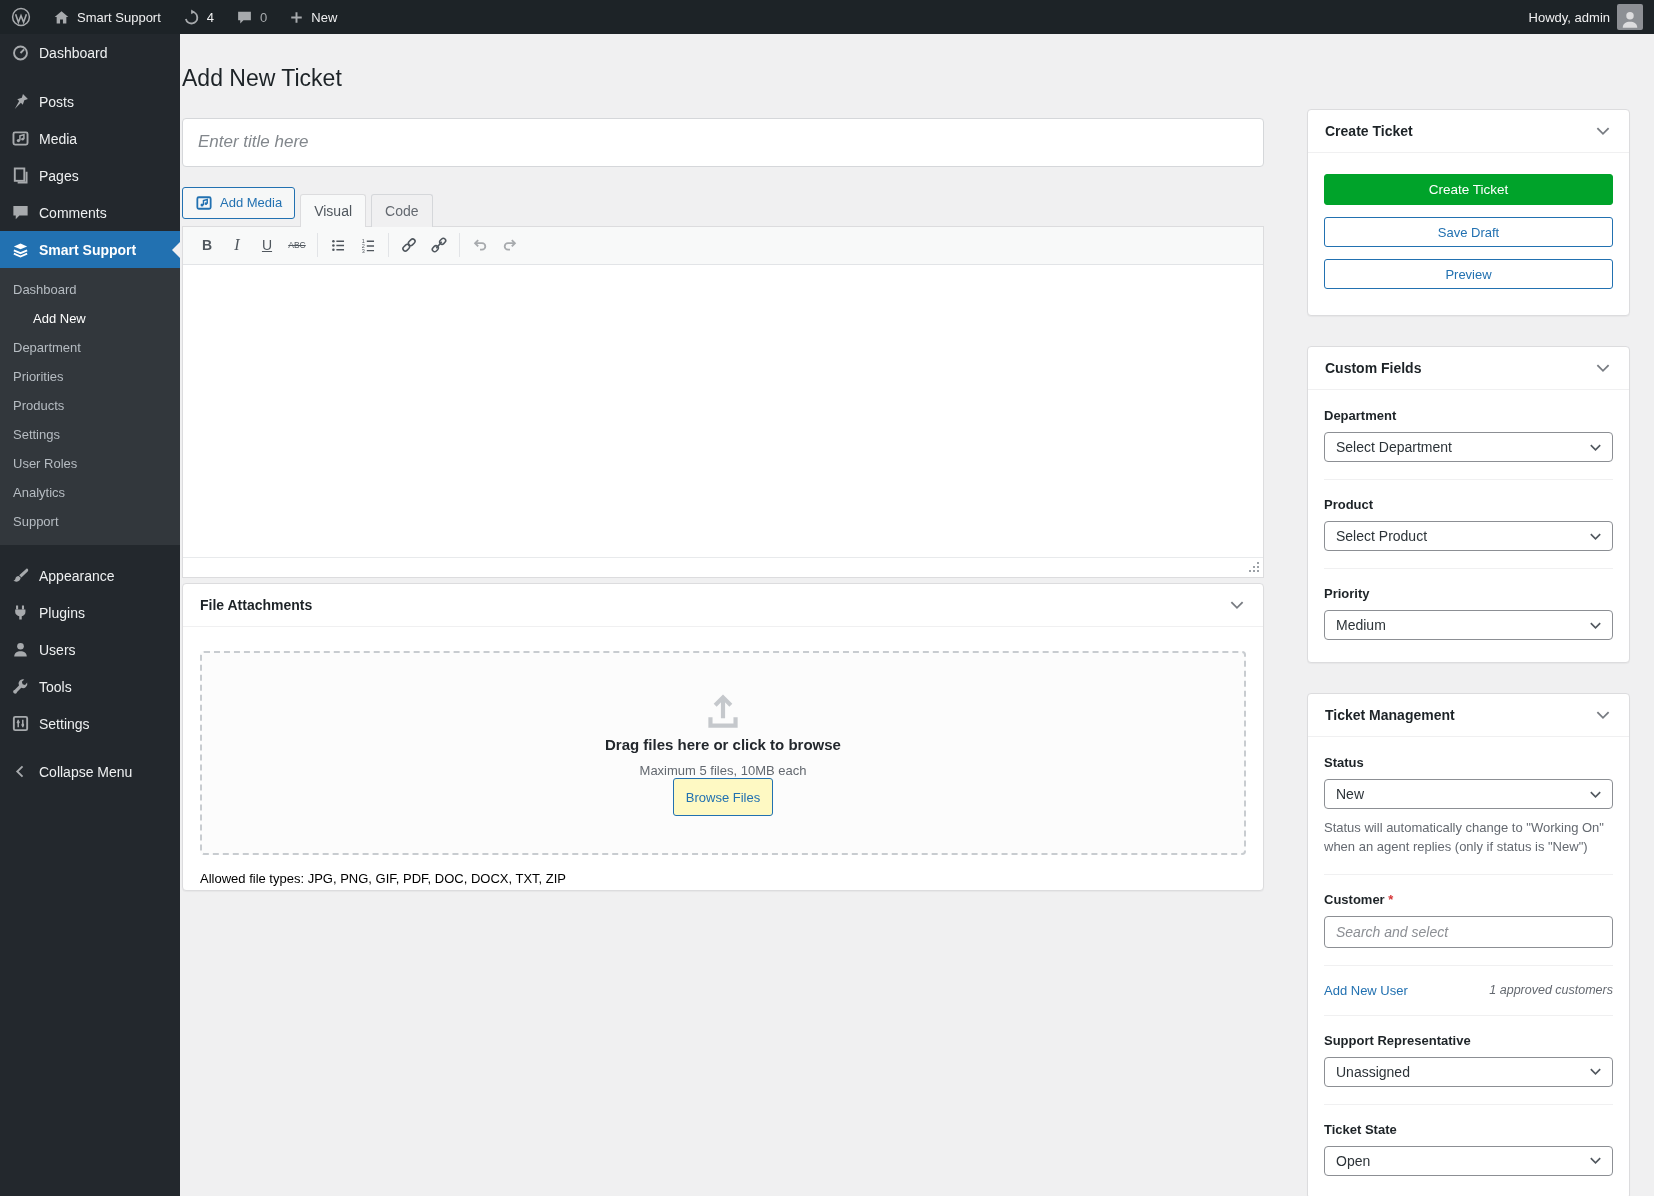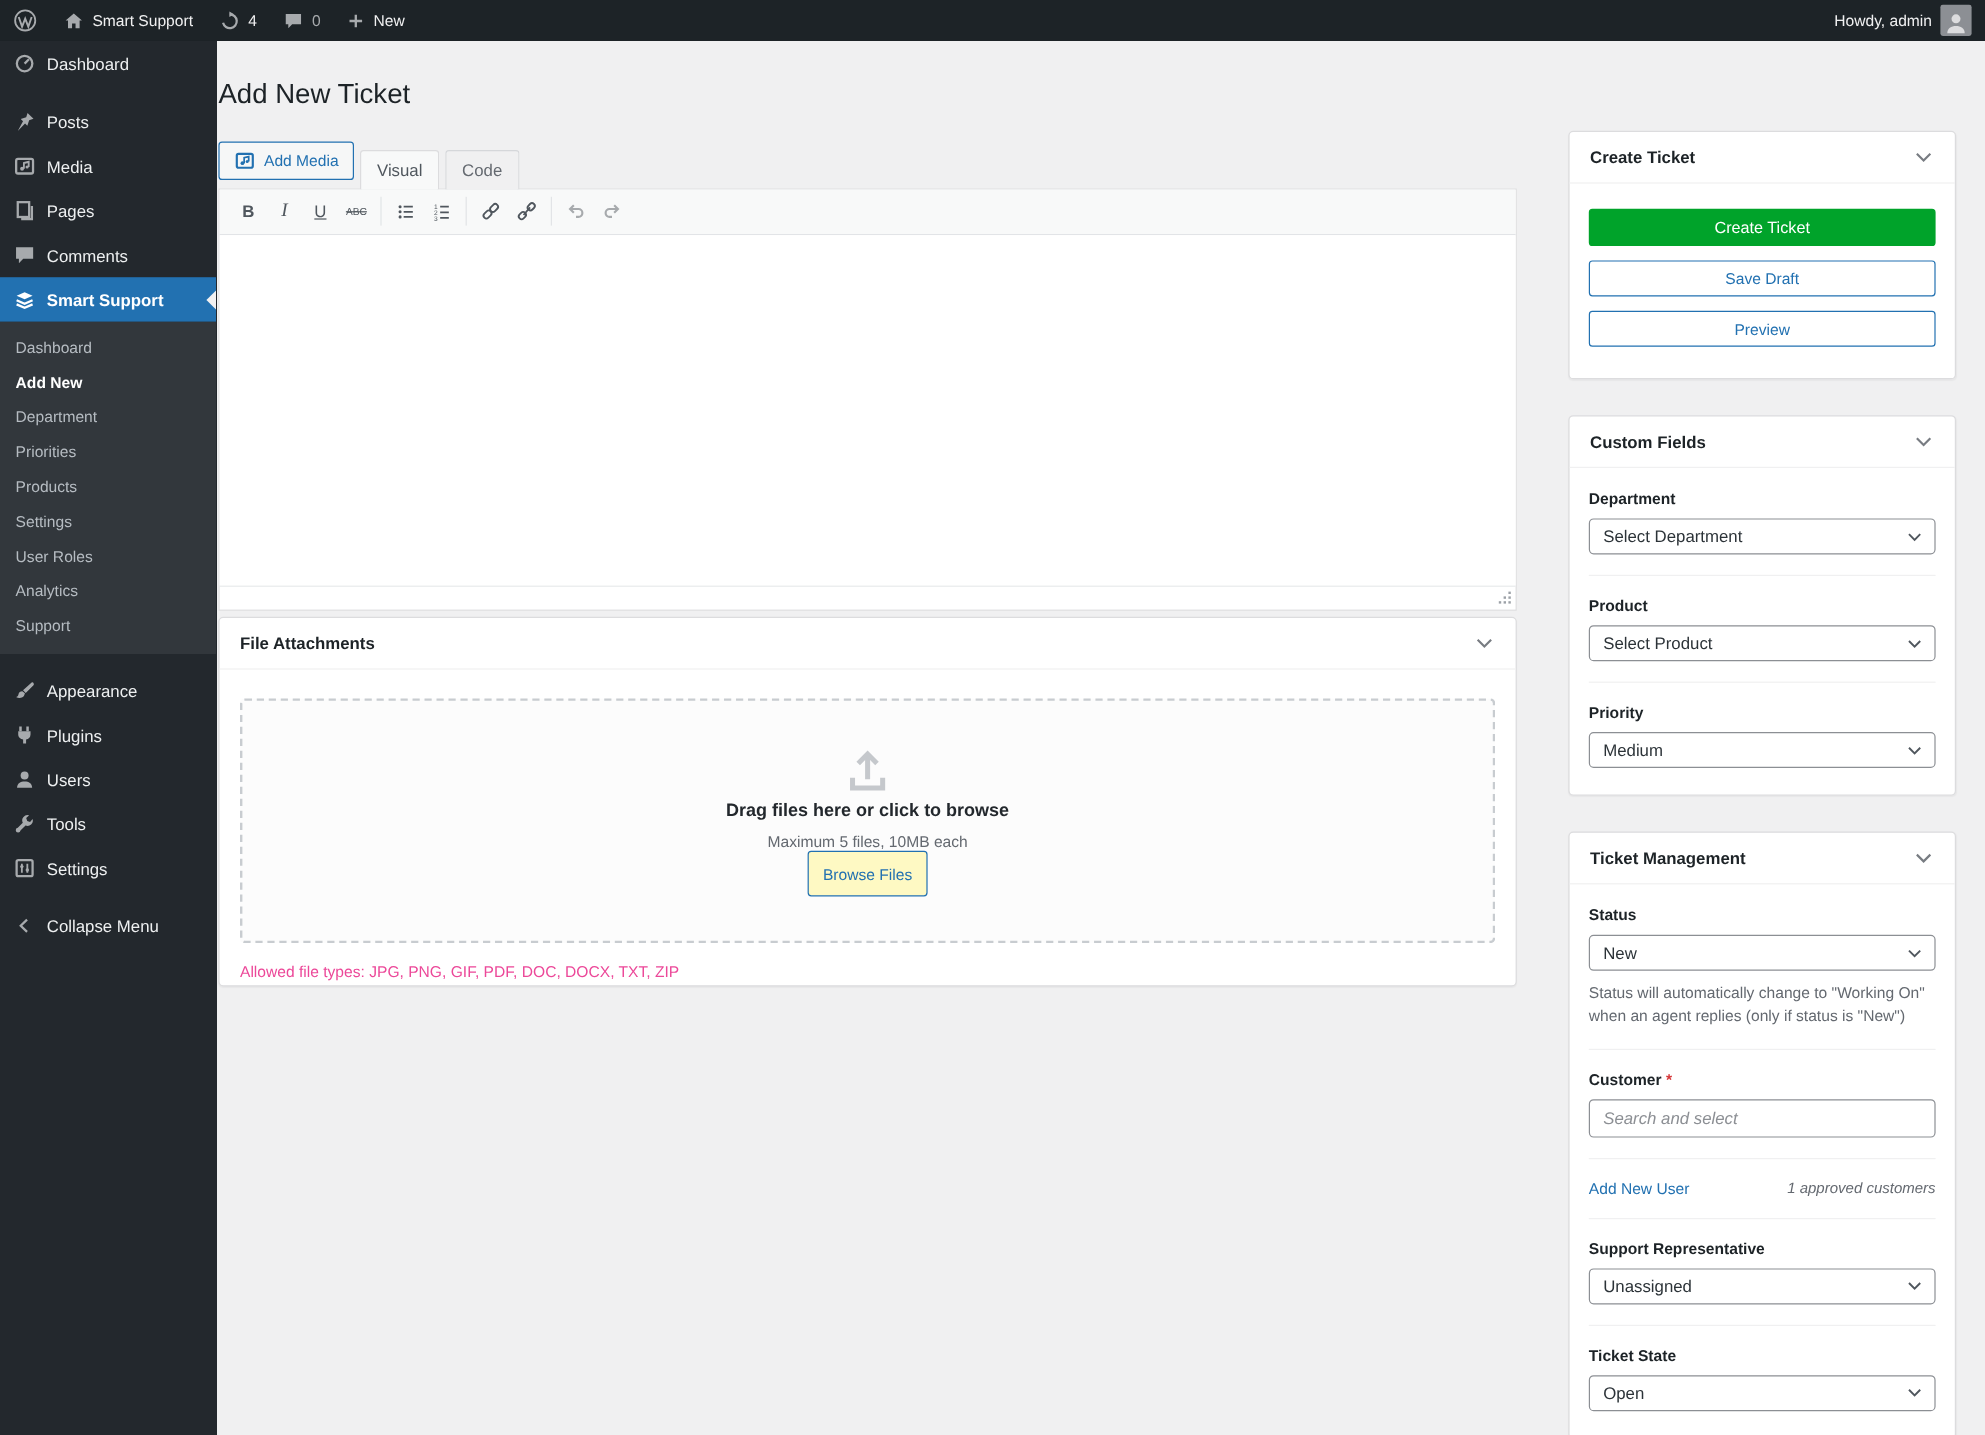--- a/index.html
+++ b/index.html
@@ -33,21 +33,21 @@
   .micon { display:flex; color:#a7aaad; width:20px; justify-content:center; }
   .mitem.active { background:#2271b1; color:#fff; font-weight:600; }
   .mitem.active .micon { color:#fff; }
   .mitem.active::after {
     content:""; position:absolute; right:0; top:50%; margin-top:-8px;
     border:8px solid transparent; border-right-color:#f0f0f1;
   }
   .msep { height:12px; }
   .submenu { background:#32373c; padding:7px 0 9px; }
   .smitem { display:block; padding:7px 12px 7px 13px; font-size:13px; color:#b6bcc2; cursor:pointer; }
-  .smitem.current { color:#fff; font-weight:700; }
+  .smitem.current { color:#fff; font-weight:400;margin-left:20px; }
 
   
   .wrap { padding:34px 0 0 160px; }
   .content { display:flex; align-items:flex-start; padding:20px 24px 0 22px; }
   .main-col { width:1082px; flex:none; }
   .side-col { width:323px; flex:none; margin-left:43px; padding-top:55px; }
 
   h1.page-title { font-size:23px; font-weight:400; color:#1d2327; padding:10px 0 4px; margin-bottom:20px; line-height:1.3; }
 
   .title-input {
@@ -95,21 +95,21 @@
   .attach { margin-top:5px; }
   .attach-body { padding:24px 17px 4px; }
   .dropzone {
     border:2px dashed #c8ccd0; border-radius:4px; height:204px; background:#fcfcfc;
     display:flex; flex-direction:column; align-items:center; justify-content:center; text-align:center; cursor:pointer;
   }
   .dz-icon { color:#c5c8cc; display:flex; }
   .dz-title { font-size:15px; font-weight:700; color:#23282d; margin-top:1px; }
   .dz-sub { font-size:13px; color:#646970; margin-top:10px; }
   .dz-btn { margin-top:0; height:38px; background:#fef9c3; }
-  .allowed { margin-top:16px; font-size:13px; color:#ec4899; }
+  .allowed { margin-top:16px; font-size:13px; color:#000000; }
 
   .side-col .postbox { margin-bottom:30px; }
   .pb-body { padding:18px 16px 22px; }
   .create-body { padding:21px 16px 26px; }
   .btn-primary {
     display:block; width:100%; height:31px; background:#00a32a; border:1px solid #00a32a;
     border-radius:3px; color:#fff; font-size:13.5px; cursor:pointer;
   }
   .btn-outline {
     display:block; width:100%; height:30px; background:#fff; border:1px solid #2271b1;
@@ -321,20 +321,21 @@
     <span>Collapse Menu</span>
   </a>
 </div>
 
 <div class="wrap">
   <div class="content">
 
     <div class="main-col">
       <h1 class="page-title">Add New Ticket</h1>
 
+      <input class="title-input" type="text" placeholder="Enter title here" style="">
 
       <div class="editor-top">
         <button class="btn add-media">
           <span style="display:flex;">
             <svg width="18" height="18" viewBox="0 0 20 20">
                 <rect x="2.6" y="3.6" width="14.8" height="12.8" rx="1.6" fill="none" stroke="currentColor" stroke-width="2"></rect>
                 <circle cx="7.8" cy="12.2" r="1.7" fill="currentColor"></circle>
                 <path d="M9.4 12.2 V7.2 l4.2-1.1 v4.6" fill="none" stroke="currentColor" stroke-width="1.6"></path>
                 <circle cx="12.2" cy="10.7" r="1.4" fill="currentColor"></circle>
               </svg>

